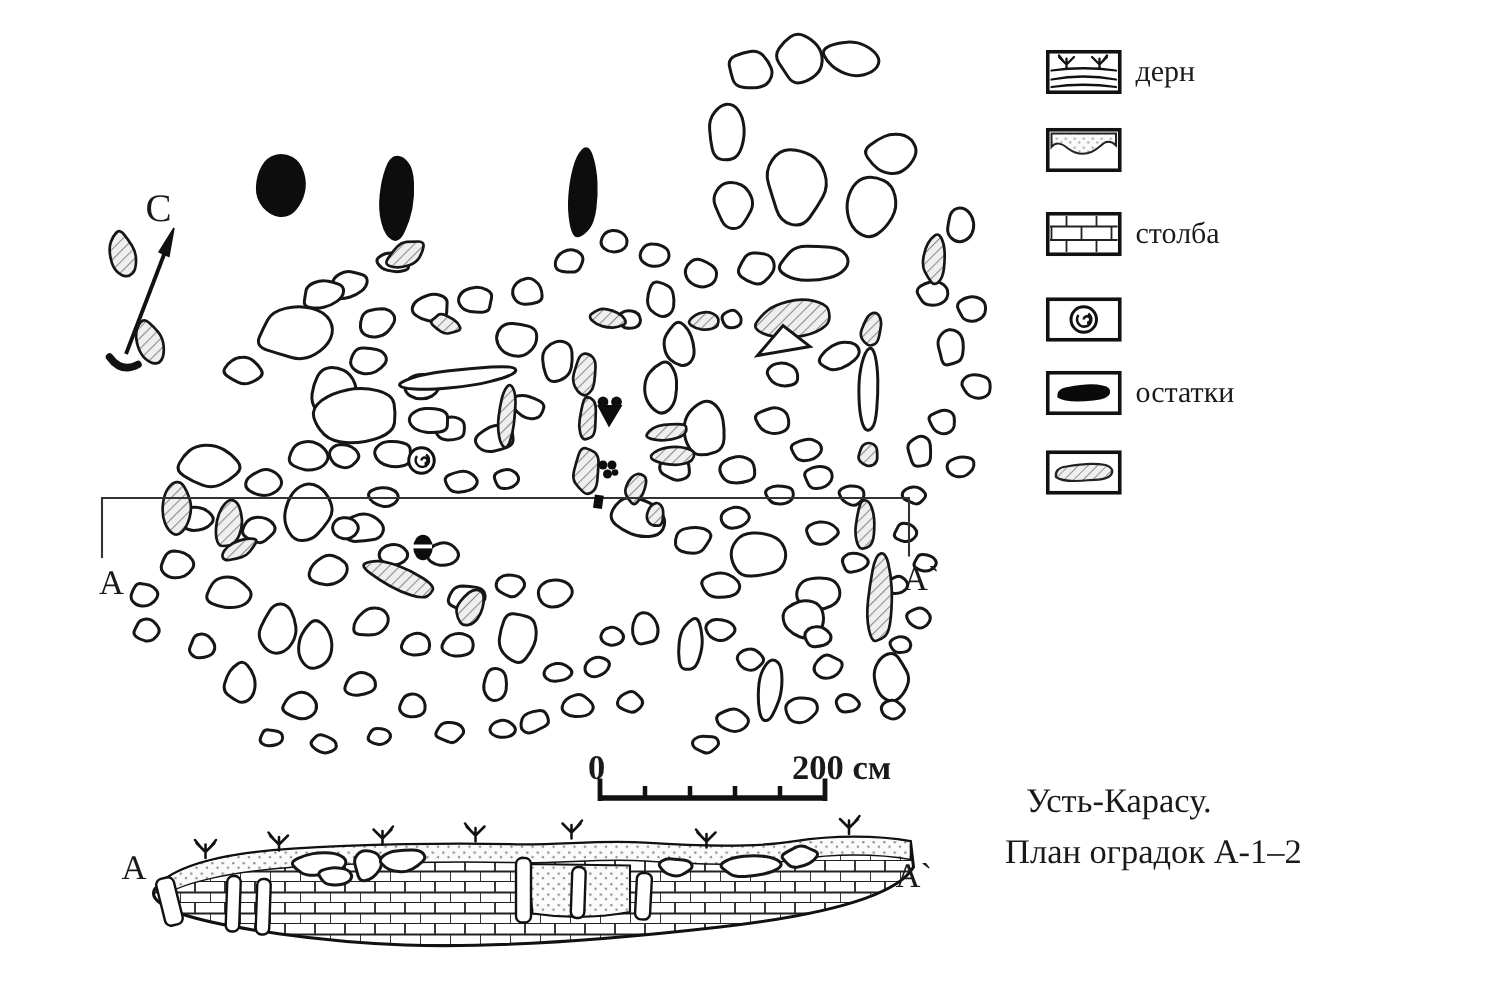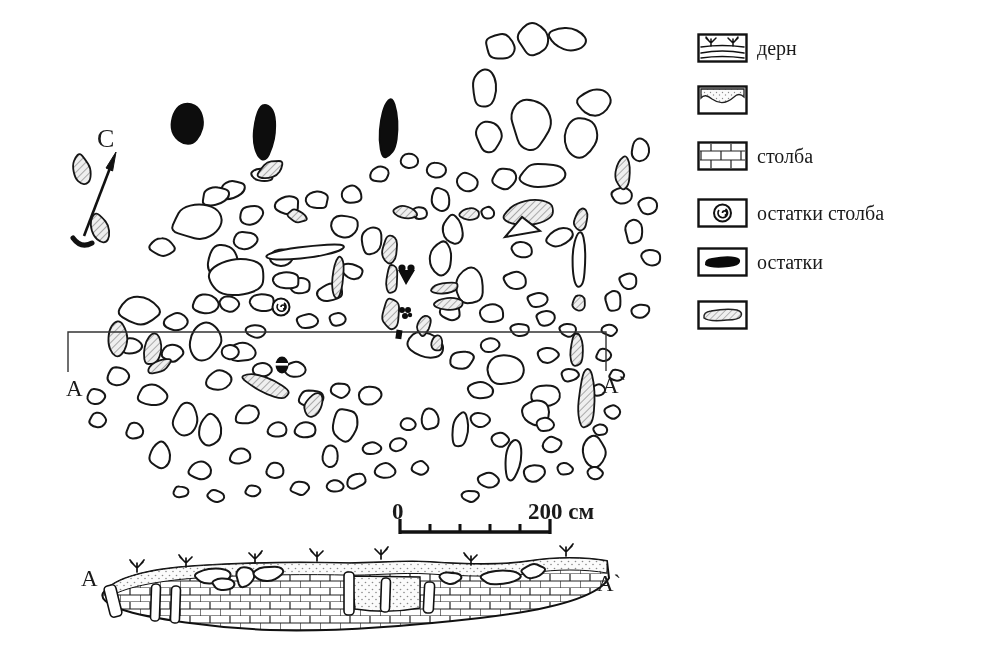--- a/index.html
+++ b/index.html
@@ -330,21 +330,20 @@
       </svg>
       <span class="lbl">столба</span>
     </div>
 
     <div class="legend-row" style="top:165px">
       <svg class="sym" viewBox="0 0 51 30">
         <rect x="1.5" y="1.5" width="48" height="27" fill="#fff" stroke="#111" stroke-width="2.4"></rect>
         <circle cx="25.5" cy="15" r="8.5" fill="#fff" stroke="#111" stroke-width="2"></circle>
         <path d="M22,12 a4.8,4.8 0 1 0 6.5,-1 M25.5,15 a2.2,2.2 0 1 1 2.2,2.2" fill="none" stroke="#111" stroke-width="1.7"></path>
       </svg>
-      <span class="lbl">остатки столба</span>
     </div>
 
     <div class="legend-row" style="top:214px">
       <svg class="sym" viewBox="0 0 51 30">
         <rect x="1.5" y="1.5" width="48" height="27" fill="#fff" stroke="#111" stroke-width="2.4"></rect>
         <path d="M8,18 Q7,12 15,11 Q30,8 38,10 Q44,11 43,15 Q42,19 32,20 Q14,22 8,18 Z" fill="#0a0a0a"></path>
       </svg>
       <span class="lbl">остатки</span>
     </div>
 
@@ -355,14 +354,18 @@
           <pattern id="lg-hatch" width="4.5" height="4.5" patternUnits="userSpaceOnUse" patternTransform="rotate(45)">
             <rect width="4.5" height="4.5" fill="#efefef"></rect>
             <line x1="0" y1="0" x2="0" y2="4.5" stroke="#8a8a8a" stroke-width="1.2"></line>
           </pattern>
         </defs>
         <path d="M7,18 Q6,12 14,11 Q30,8 40,10 Q46,12 44,16 Q42,20 30,20 Q12,22 7,18 Z" fill="url(#lg-hatch)" stroke="#222" stroke-width="1.5"></path>
       </svg>
     </div>
   </div>
 
+  <div class="abs caption">
+    <div class="cap1">Усть-Карасу.</div>
+    <div class="cap2">План оградок А-1–2</div>
+  </div>
 
 </div>
 
 </body></html>

